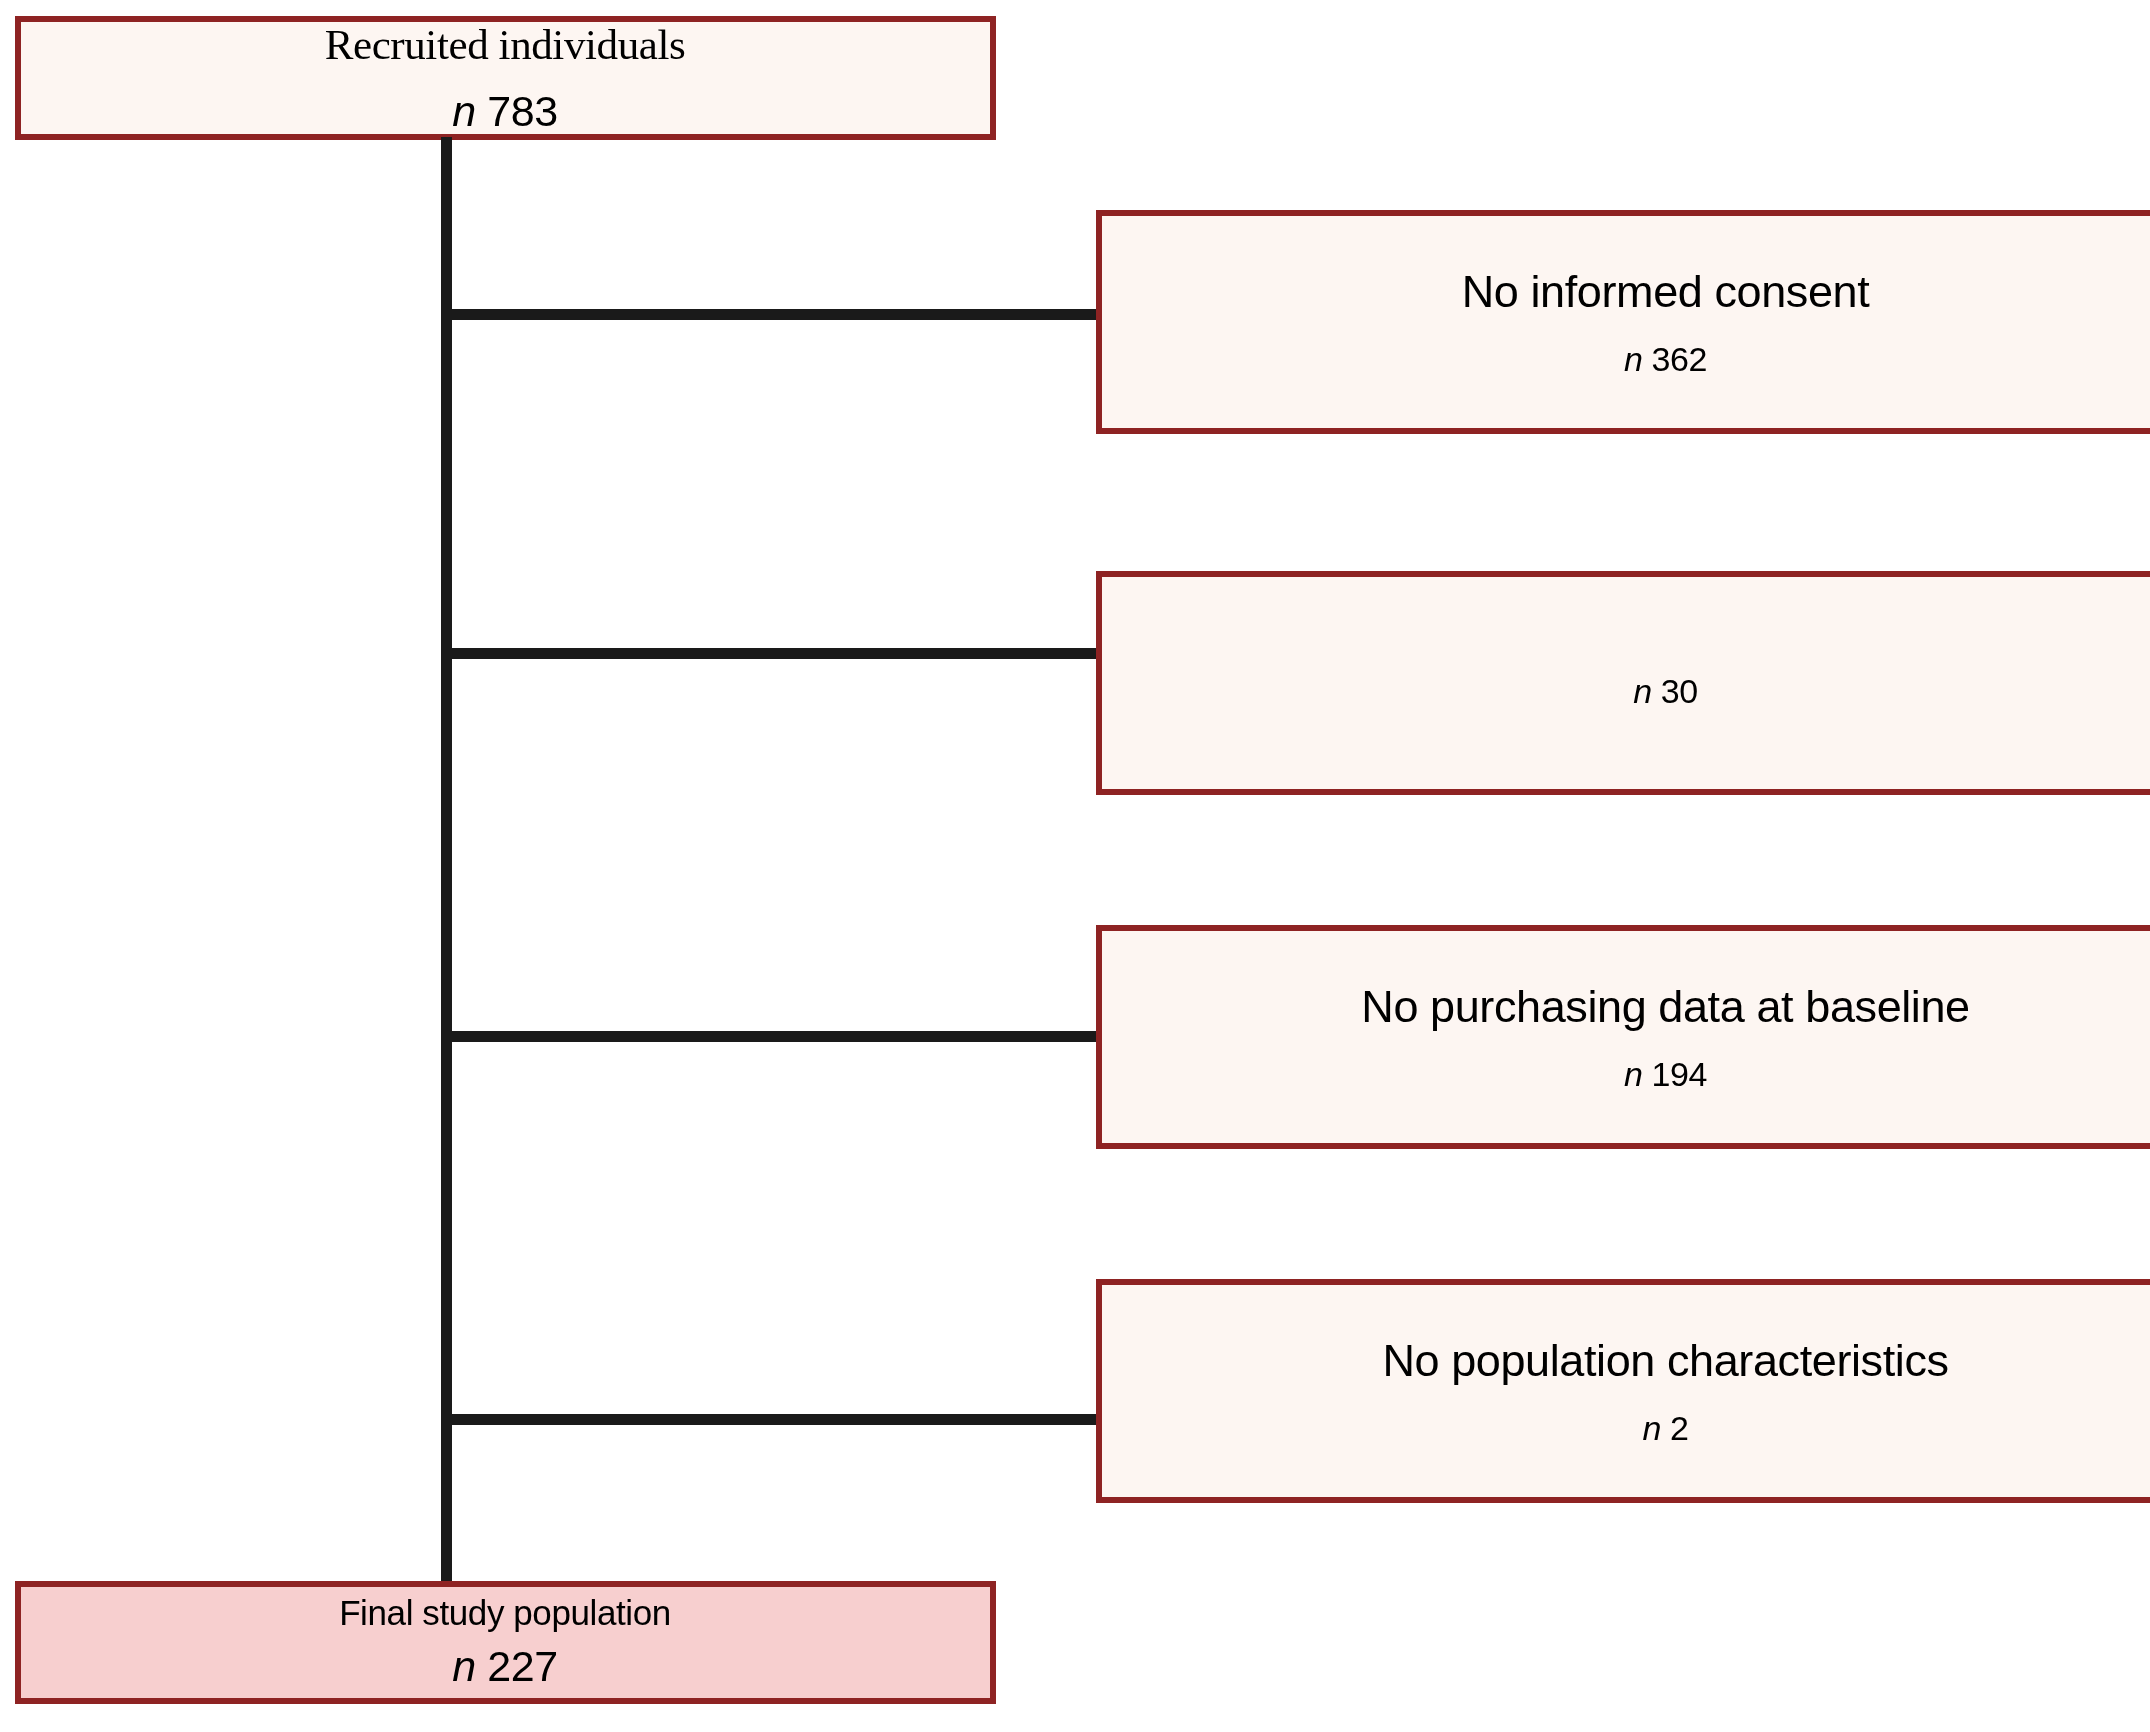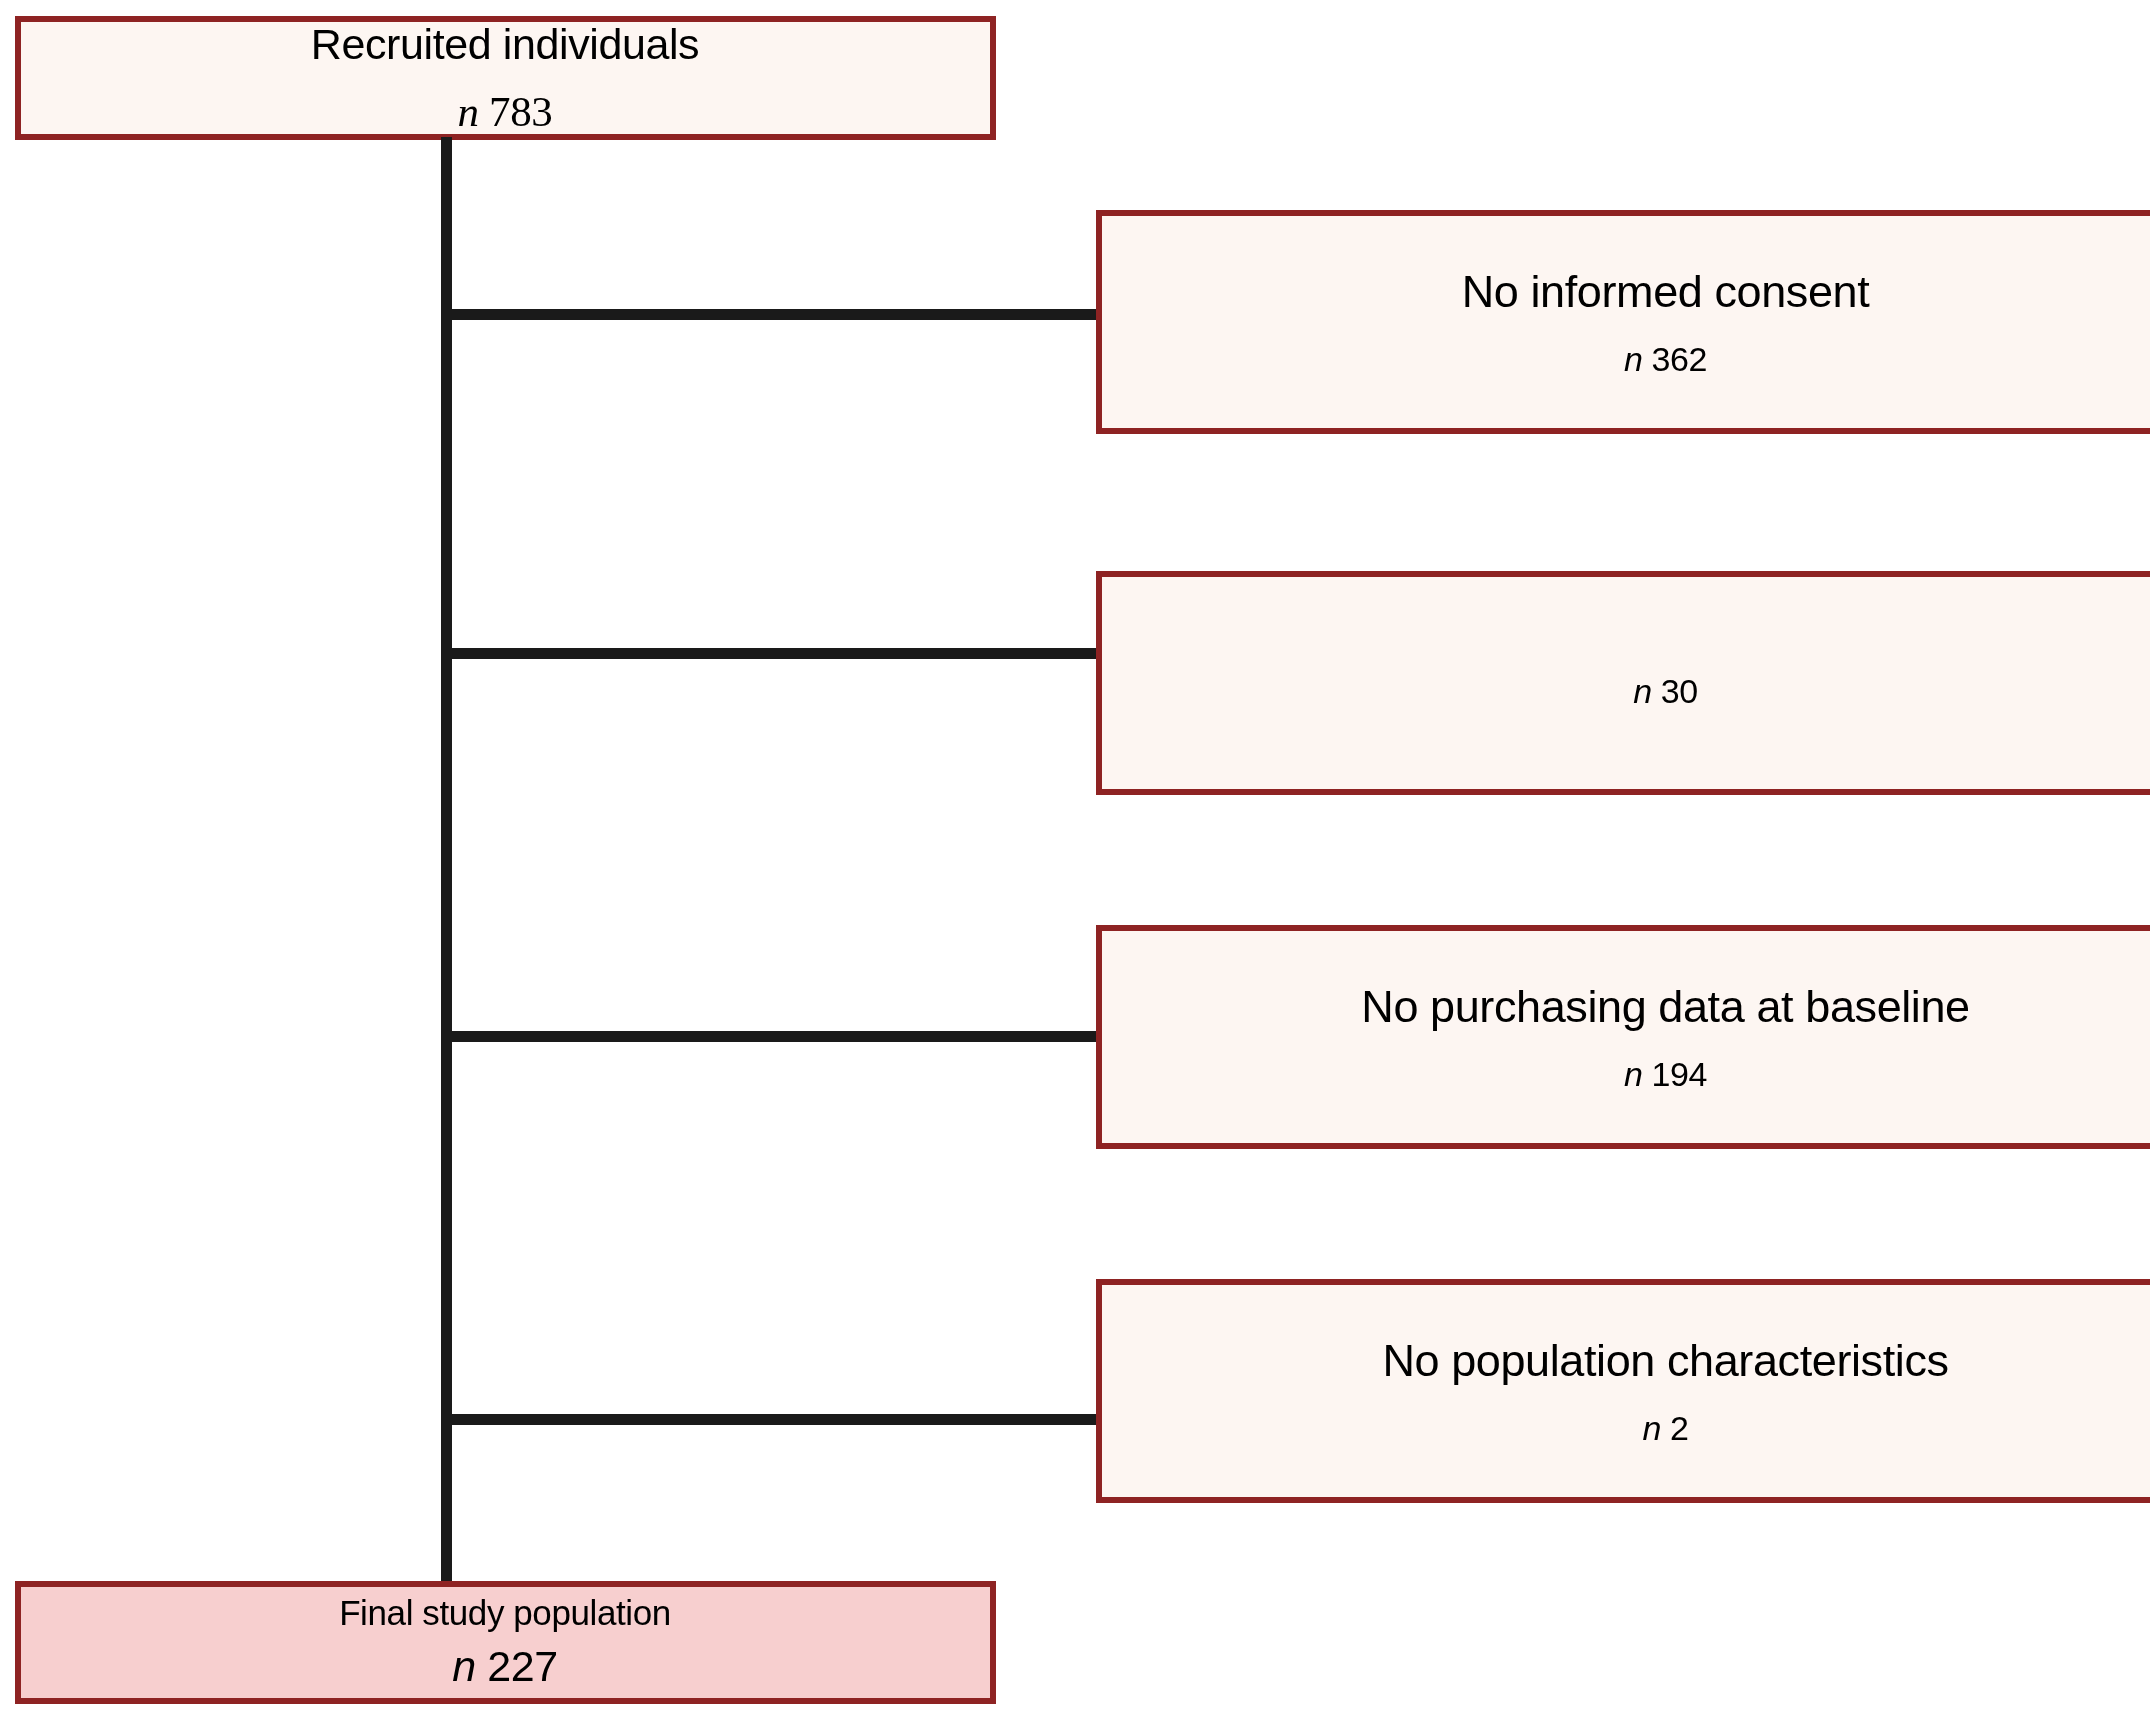--- a/index.html
+++ b/index.html
@@ -51,22 +51,22 @@
   .fill-cream { background: #fdf6f2; }
   .fill-pink  { background: #f7cfcf; }
 
   
   #node-top {
     left: 14.5px;
     top: 16px;
     width: 981px;
     height: 124px;
   }
-  #node-top .line1 { font-size: 43px; }
-  #node-top .line2 { font-size: 43px; margin-top: 11px; font-family: Liberation Serif, serif; }
+  #node-top .line1 { font-size: 43px; font-family: Liberation Serif, serif; }
+  #node-top .line2 { font-size: 43px; margin-top: 11px; }
 
   
   #node-bottom {
     left: 14.5px;
     top: 1581px;
     width: 981px;
     height: 123px;
   }
   #node-bottom .line1 { font-size: 35px; }
   #node-bottom .line2 { font-size: 43px; margin-top: 4.3px; }

